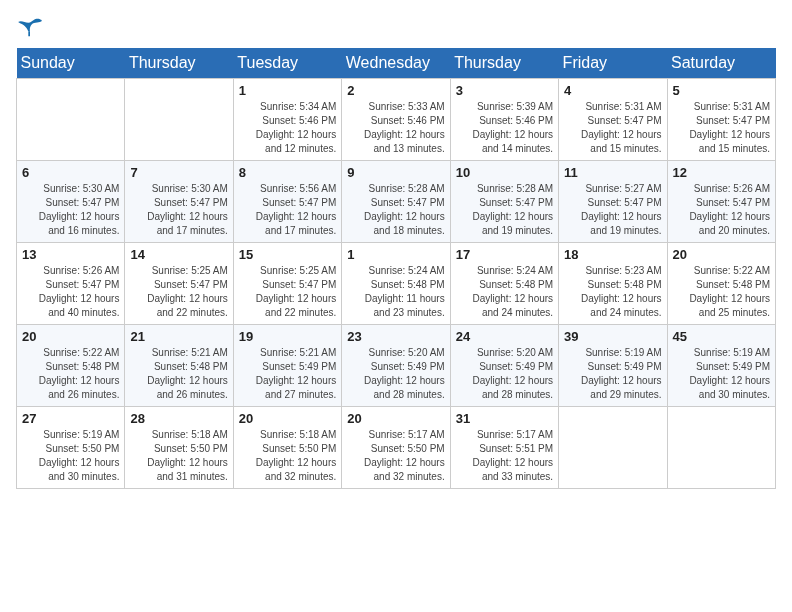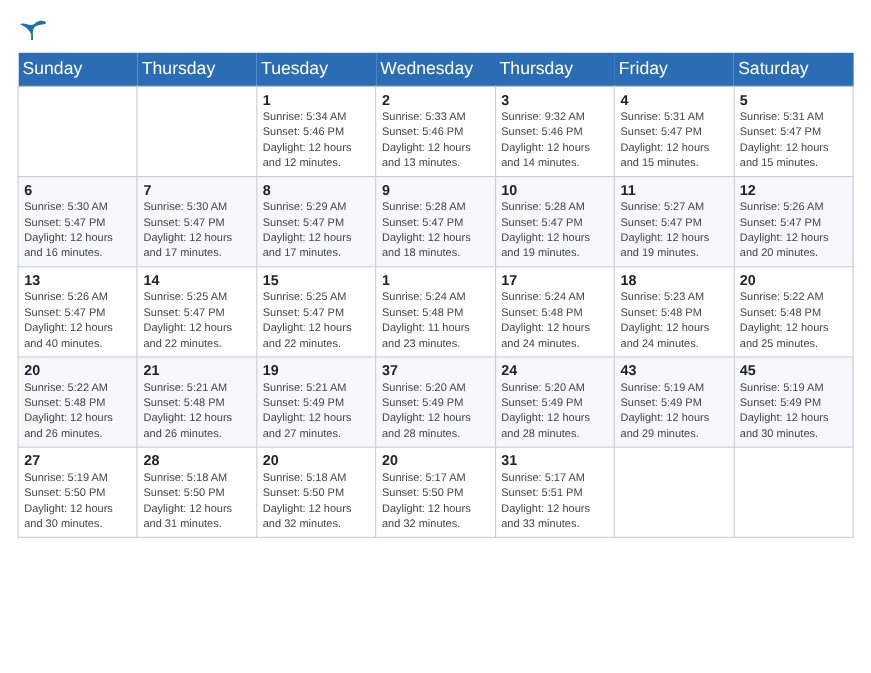--- a/index.html
+++ b/index.html
@@ -72,20 +72,21 @@
       font-size: 13px;
       font-weight: bold;
       color: #222;
       display: block;
       margin-bottom: 2px;
     }
     .day-info {
       color: #444;
       font-size: 10px;
       line-height: 1.4;
+      text-align: right;
     }
     .empty-cell {
       background: #f9f9f9;
     }
     tr:nth-child(even) td {
       background-color: #f5f8fc;
     }
     tr:nth-child(odd) td {
       background-color: #fff;
     }
@@ -139,21 +140,21 @@
           <span class="day-number">2</span>
 <div class="day-info">
   <span>Sunrise: 5:33 AM</span><br>
   <span>Sunset: 5:46 PM</span><br>
   <span>Daylight: 12 hours and 13 minutes.</span>
 </div>
         </td>
         <td>
           <span class="day-number">3</span>
 <div class="day-info">
-  <span>Sunrise: 9:32 AM</span><br>
+  <span>Sunrise: 5:39 AM</span><br>
   <span>Sunset: 5:46 PM</span><br>
   <span>Daylight: 12 hours and 14 minutes.</span>
 </div>
         </td>
         <td>
           <span class="day-number">4</span>
 <div class="day-info">
   <span>Sunrise: 5:31 AM</span><br>
   <span>Sunset: 5:47 PM</span><br>
   <span>Daylight: 12 hours and 15 minutes.</span>
@@ -181,21 +182,21 @@
           <span class="day-number">7</span>
 <div class="day-info">
   <span>Sunrise: 5:30 AM</span><br>
   <span>Sunset: 5:47 PM</span><br>
   <span>Daylight: 12 hours and 17 minutes.</span>
 </div>
         </td>
         <td>
           <span class="day-number">8</span>
 <div class="day-info">
-  <span>Sunrise: 5:29 AM</span><br>
+  <span>Sunrise: 5:56 AM</span><br>
   <span>Sunset: 5:47 PM</span><br>
   <span>Daylight: 12 hours and 17 minutes.</span>
 </div>
         </td>
         <td>
           <span class="day-number">9</span>
 <div class="day-info">
   <span>Sunrise: 5:28 AM</span><br>
   <span>Sunset: 5:47 PM</span><br>
   <span>Daylight: 12 hours and 18 minutes.</span>
@@ -303,37 +304,37 @@
         </td>
         <td>
           <span class="day-number">19</span>
 <div class="day-info">
   <span>Sunrise: 5:21 AM</span><br>
   <span>Sunset: 5:49 PM</span><br>
   <span>Daylight: 12 hours and 27 minutes.</span>
 </div>
         </td>
         <td>
-          <span class="day-number">37</span>
+          <span class="day-number">23</span>
 <div class="day-info">
   <span>Sunrise: 5:20 AM</span><br>
   <span>Sunset: 5:49 PM</span><br>
   <span>Daylight: 12 hours and 28 minutes.</span>
 </div>
         </td>
         <td>
           <span class="day-number">24</span>
 <div class="day-info">
   <span>Sunrise: 5:20 AM</span><br>
   <span>Sunset: 5:49 PM</span><br>
   <span>Daylight: 12 hours and 28 minutes.</span>
 </div>
         </td>
         <td>
-          <span class="day-number">43</span>
+          <span class="day-number">39</span>
 <div class="day-info">
   <span>Sunrise: 5:19 AM</span><br>
   <span>Sunset: 5:49 PM</span><br>
   <span>Daylight: 12 hours and 29 minutes.</span>
 </div>
         </td>
         <td>
           <span class="day-number">45</span>
 <div class="day-info">
   <span>Sunrise: 5:19 AM</span><br>

